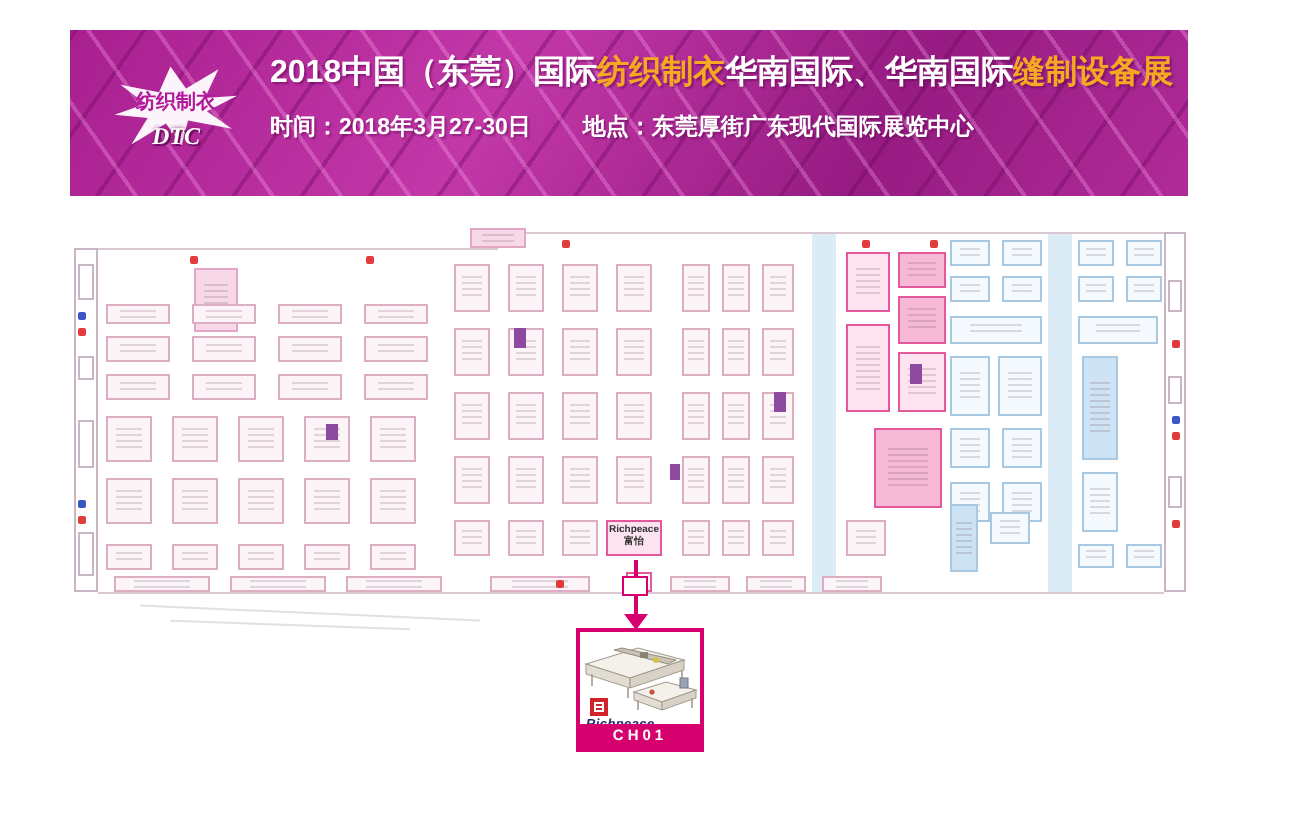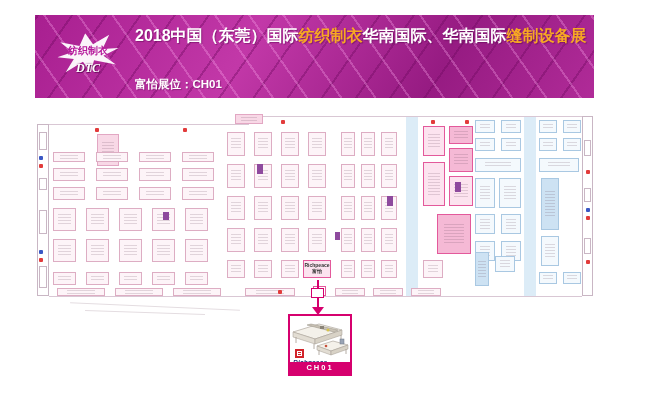--- a/index.html
+++ b/index.html
@@ -74,21 +74,23 @@
 
 <div class="page">
 
   <div class="banner">
     <div class="logo">
       <div class="flower"></div>
       <div class="logo-cn">纺织制衣</div>
       <div class="logo-dtc">DTC</div>
     </div>
     <div class="b-line1"><span style="color: rgb(255, 255, 255);">2018中国（东莞）国际</span><span style="color: rgb(247, 168, 35);">纺织制衣</span><span style="color: rgb(255, 255, 255);">华南国际、华南国际</span><span style="color: rgb(247, 168, 35);">缝制设备展</span></div>
-    <div class="b-line3">富怡展位：CH01</div>
+    <div class="b-line2">
+      <span class="seg1">时间：2018年3月27-30日</span><span class="seg2">地点：东莞厚街广东现代国际展览中心</span>
+    </div>
   </div>
 
   <div class="map">
       <div class="el e-wall" style="left: 2px; top: 12px; width: 12px; height: 172px;"></div>
       <div class="el e-wall" style="left: 4px; top: 20px; width: 8px; height: 18px;"></div>
       <div class="el e-wall" style="left: 4px; top: 66px; width: 8px; height: 12px;"></div>
       <div class="el e-wall" style="left: 4px; top: 98px; width: 8px; height: 24px;"></div>
       <div class="el e-wall" style="left: 4px; top: 154px; width: 8px; height: 22px;"></div>
       <div class="el e-wall" style="left: 547px; top: 4px; width: 11px; height: 180px;"></div>
       <div class="el e-wall" style="left: 549px; top: 28px; width: 7px; height: 16px;"></div>

